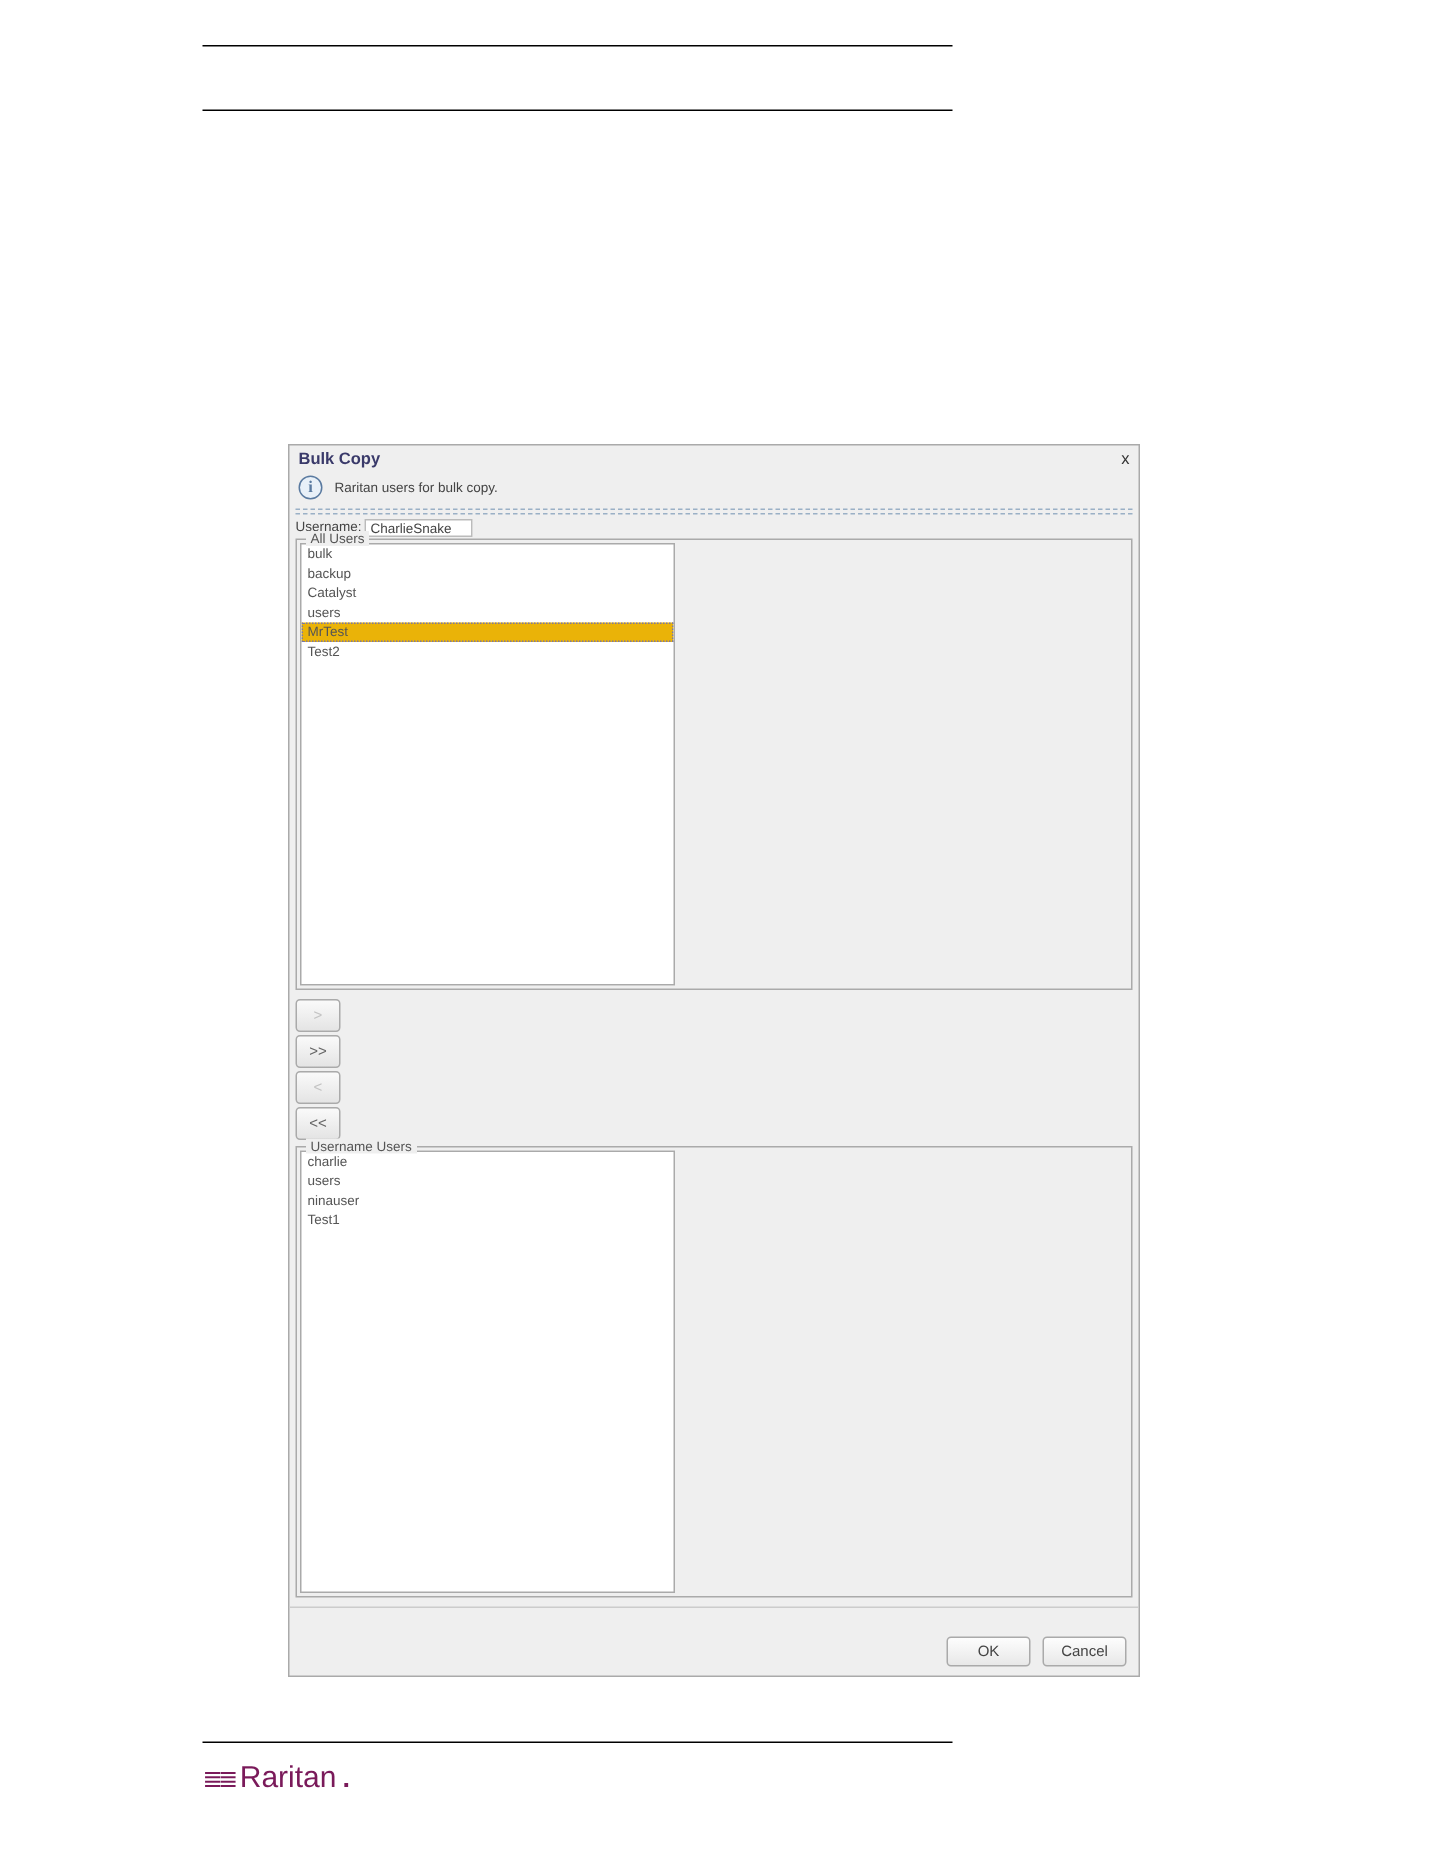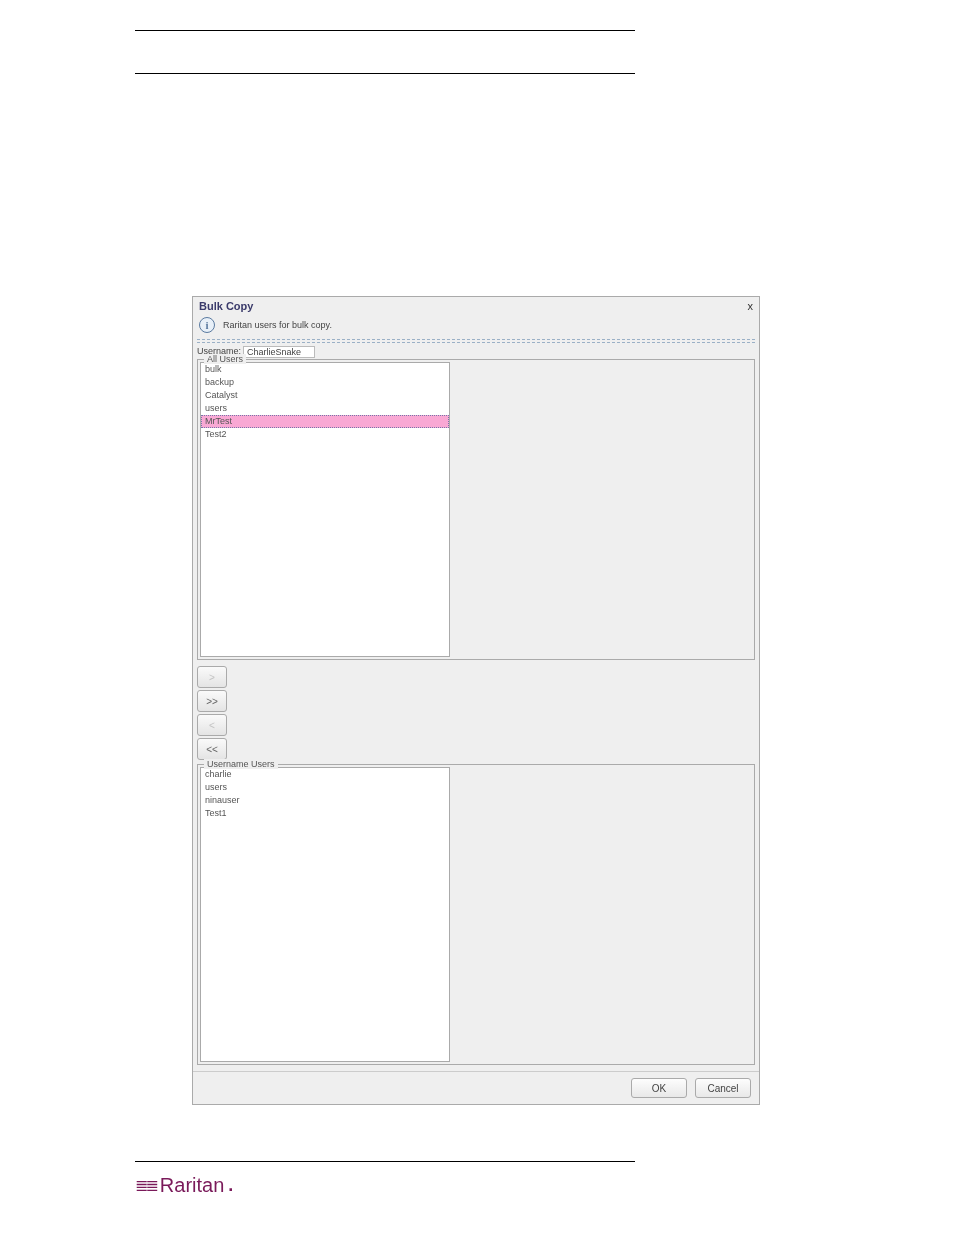--- a/index.html
+++ b/index.html
@@ -18,26 +18,26 @@
   .info-icon span { font-family: Georgia, serif; font-weight: bold; color: #5a7aa0; font-size: 11px; line-height: 1; }
   .dotted-sep { height: 4px; border-top: 1px dashed #9ab0c6; border-bottom: 1px dashed #9ab0c6; margin: 2px 4px; }
   .username-row { display: flex; align-items: flex-start; padding: 1px 4px 1px 4px; font-size: 9px; }
   .username-row .label { margin-right: 2px; }
   .username-row .val { background: #fff; border: 1px solid #bbb; padding: 0 3px; min-width: 72px; }
   .lists-area { display: flex; padding: 0 4px 6px 4px; gap: 4px; flex-direction: column; }
   .fieldset { position: relative; border: 1px solid #aaa; background: #efefef; padding: 2px; }
   .fieldset .legend { position: absolute; top: -6px; left: 6px; background: #efefef; padding: 0 3px; font-size: 9px; color: #555; }
   .listbox { width: 250px; height: 295px; background: #fff; border: 1px solid #aaa; overflow: hidden; }
   .listbox .item { padding: 0 3px; font-size: 9px; line-height: 11px; color: #555; border: 1px solid transparent; }
-  .listbox .item.selected { background: #f9a8d4; border: 1px dotted #77a; }
+  .listbox .item.selected { background: #eab308; border: 1px dotted #77a; }
   .mover { display: flex; flex-direction: column; gap: 2px; padding-top: 2px; }
   .mover button { width: 30px; height: 22px; background: linear-gradient(#fafafa,#e4e4e4); border: 1px solid #aaa; border-radius: 3px; font-size: 10px; color: #666; cursor: pointer; }
   .mover button.disabled { color: #c3c3c3; cursor: default; }
   .dlg-footer { display: flex; justify-content: flex-end; gap: 8px; padding: 6px 8px; border-top: 1px solid #ccc; }
-  .dlg-footer button { min-width: 56px; height: 20px; background: linear-gradient(#fdfdfd,#e8e8e8); border: 1px solid #aaa; border-radius: 3px; font-size: 10px; color: #444; cursor: pointer; }
+  .dlg-footer button { min-width: 56px; height: 20px; background: linear-gradient(#fdfdfd,#e8e8e8); border: 1px solid #aaa; border-radius: 3px; font-size: 10px; color: #444; cursor: pointer; margin-top: 13px; }
   
   .footer { position: absolute; left: 135px; right: 135px; bottom: 38px; }
   .footer-rule { border-top: 1px solid #000; margin-bottom: 12px; }
   .logo { display: flex; align-items: center; gap: 4px; }
   .logo-mark { color: #7a1a5a; font-size: 16px; letter-spacing: -3px; }
   .logo-text { font-family: "Trebuchet MS", Arial, sans-serif; font-weight: normal; font-size: 20px; color: #7a1a5a; }
   .logo-dot { color: #7a1a5a; font-size: 18px; font-weight: bold; }
 </style>
 </head>
 <body>

